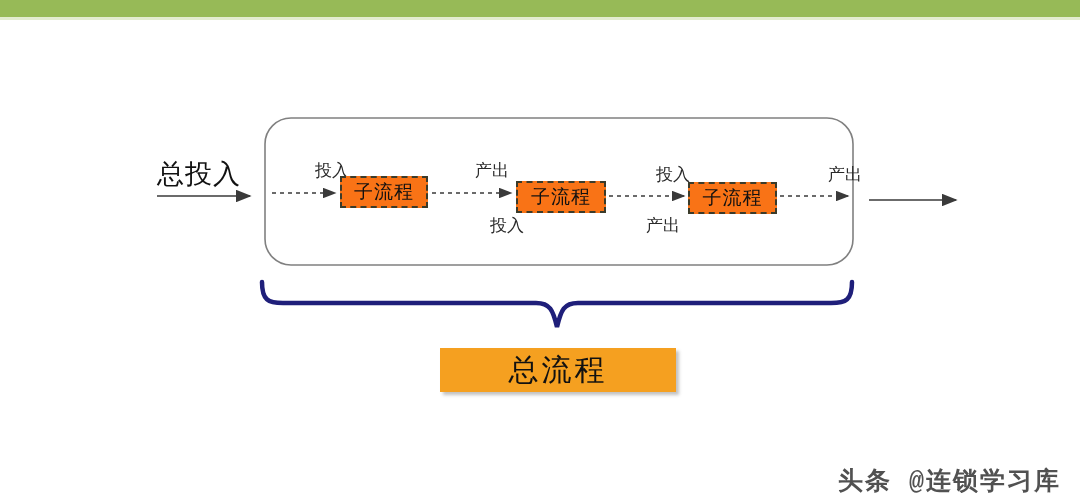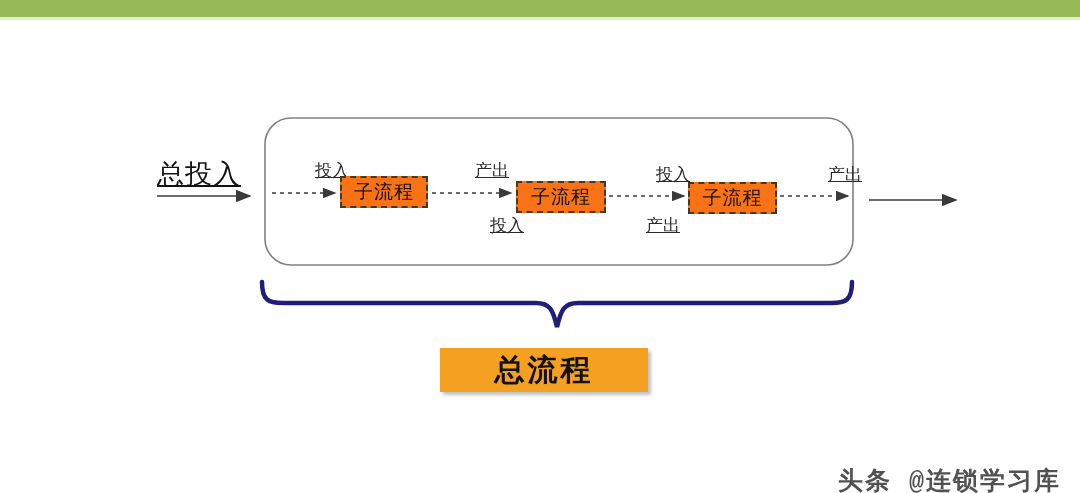--- a/index.html
+++ b/index.html
@@ -8,21 +8,21 @@
     background:#ffffff;
     font-family:"DejaVu Sans","Liberation Sans",sans-serif;
     position:relative;overflow:hidden;
   }
   #stage{position:absolute;inset:0;}
   .topbar{position:absolute;left:0;top:0;width:1080px;height:17px;background:#97ba57;}
   .topbar-underline{position:absolute;left:0;top:17px;width:1080px;height:3px;background:#d9e6c0;opacity:.75;}
 
   svg.layer{position:absolute;left:0;top:0;width:1080px;height:493px;pointer-events:none;}
 
-  .txt{position:absolute;white-space:nowrap;color:#1a1a1a;line-height:1;text-decoration:underline;}
+  .txt{position:absolute;white-space:nowrap;color:#1a1a1a;line-height:1;}
 
   .big-label{font-size:27px;letter-spacing:1px;color:#111;}
   .small-label{font-size:17px;color:#2a2a2a;margin-left:32px;}
 
   .subbox{
     position:absolute;
     background:#f97316;
     border:2px dashed #3b3b2a;
     box-sizing:border-box;
     display:flex;align-items:center;justify-content:center;
@@ -83,17 +83,17 @@
   <div class="txt small-label" style="left:624px;top:166px;">投入</div>
   <div class="txt small-label" style="left:796px;top:166px;">产出</div>
 
   <div class="txt small-label" style="left:458px;top:217px;">投入</div>
   <div class="txt small-label" style="left:614px;top:217px;">产出</div>
 
   <div class="subbox" style="left:340px;top:176px;width:88px;height:32px;">子流程</div>
   <div class="subbox" style="left:516px;top:181px;width:90px;height:32px;">子流程</div>
   <div class="subbox" style="left:688px;top:182px;width:89px;height:32px;">子流程</div>
 
-  <div class="banner" style="left:440px;top:348px;width:208px;height:44px;font-weight:bold;">总流程</div>
+  <div class="banner" style="left:440px;top:348px;width:236px;height:44px;">总流程</div>
 
   <div class="watermark" style="left:838px;top:464px;font-family:Liberation Mono, monospace;">头条 @连锁学习库</div>
 
 </div>
 
 </body></html>

